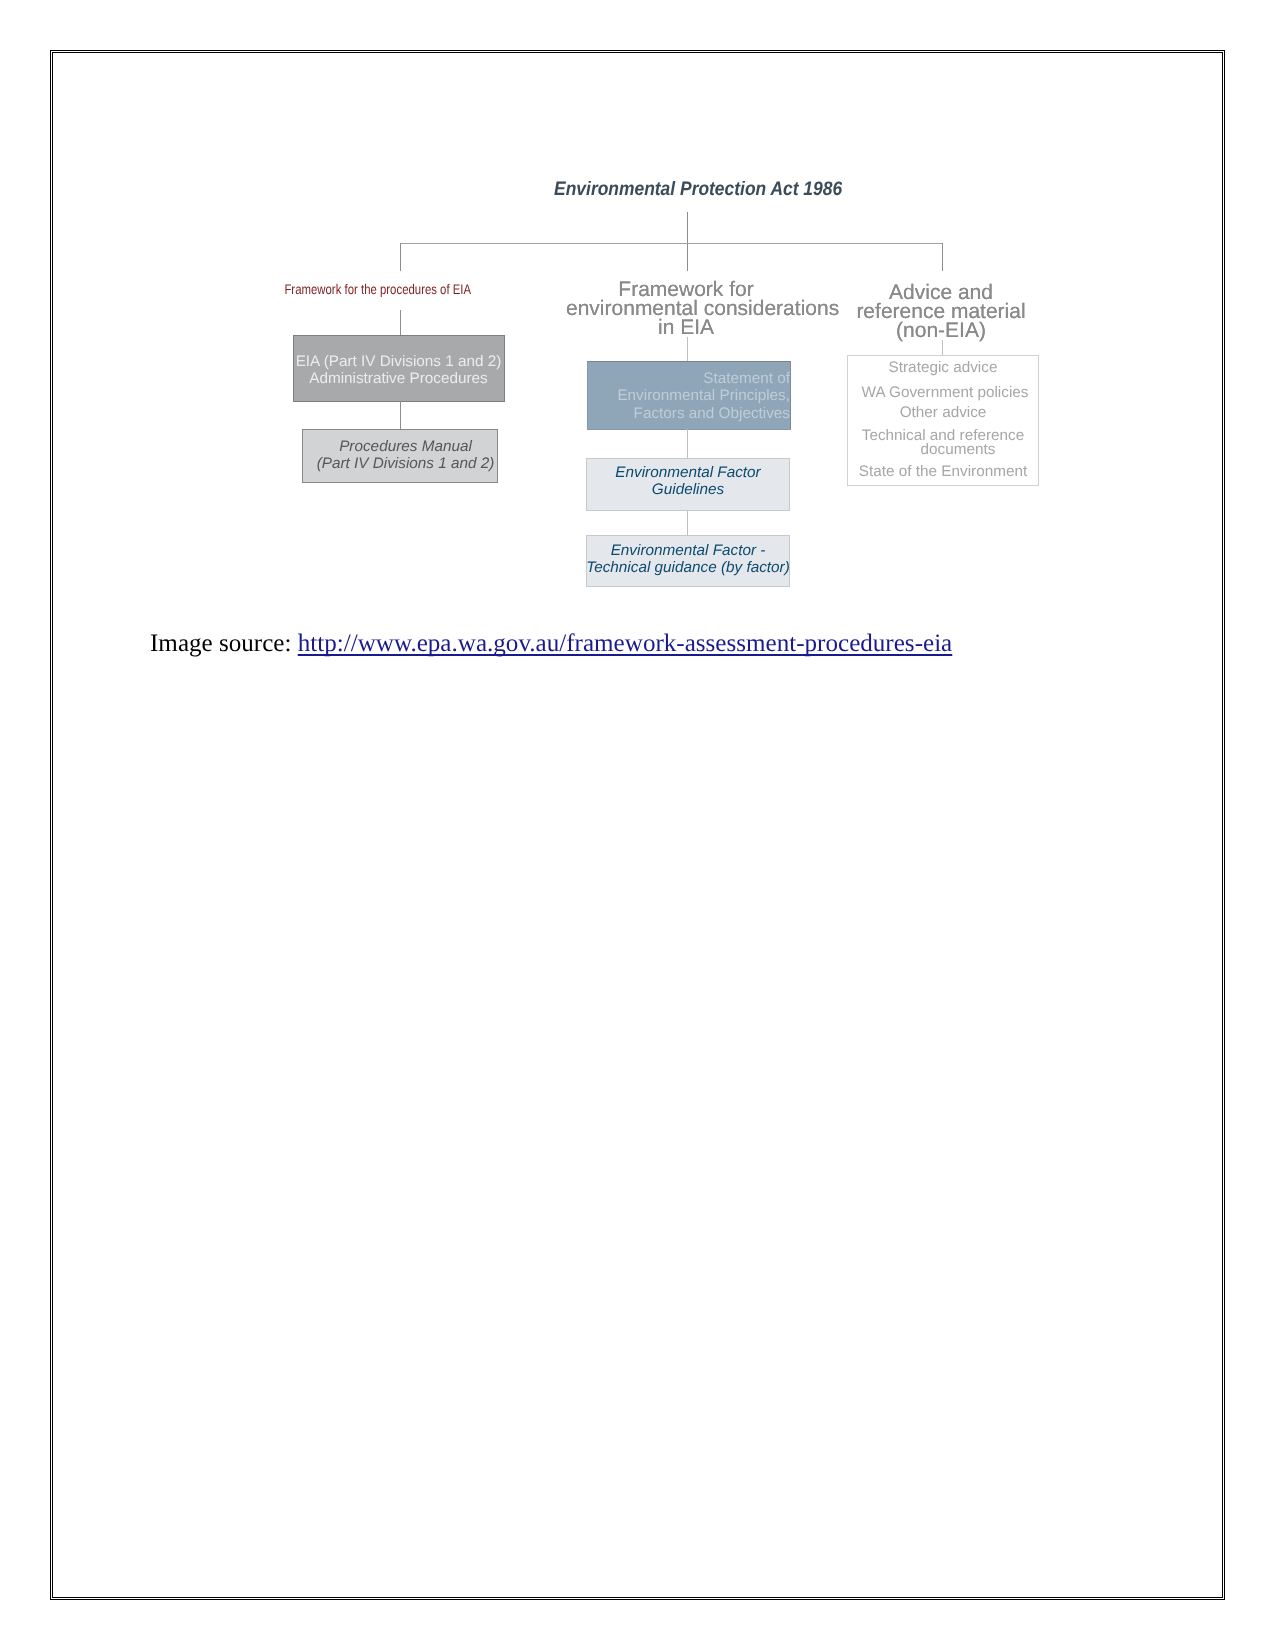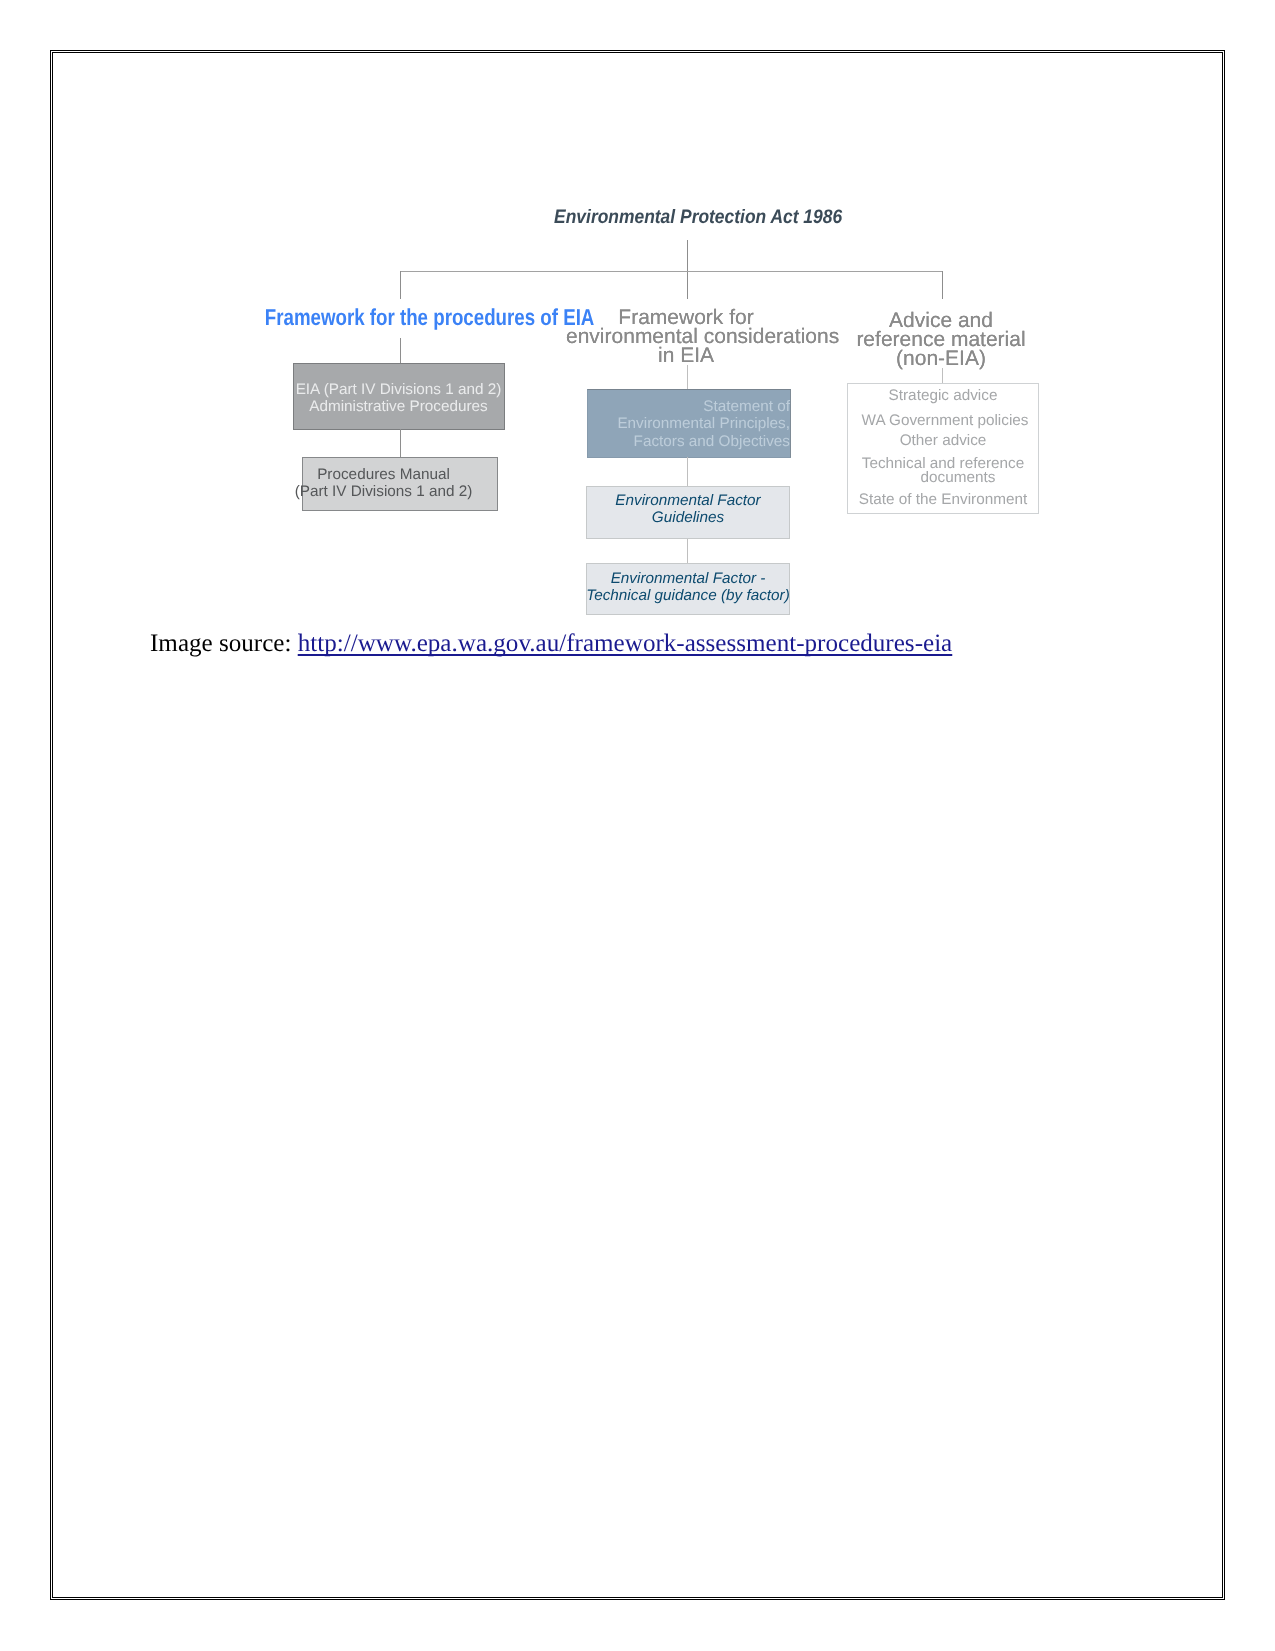--- a/index.html
+++ b/index.html
@@ -5,38 +5,38 @@
 <style>
   html, body { margin:0; padding:0; background:#ffffff; }
   body { width:1275px; height:1651px; position:relative; overflow:hidden;
          font-family:"Liberation Sans", sans-serif;
          -webkit-font-smoothing:antialiased; text-rendering:geometricPrecision; }
   .page-frame { position:absolute; left:50px; top:50px; width:1175px; height:1550px;
                 border:3px double #000000; box-sizing:border-box; }
 
   
   #diagram { position:absolute; left:0; top:0; width:1275px; height:660px;
-             -webkit-font-smoothing:antialiased; filter:blur(0.42px);margin-top:28px; }
+             -webkit-font-smoothing:antialiased; filter:blur(0.42px); }
 
   .dtitle { position:absolute; left:537px; top:179px; width:300px; text-align:center;
             font-style:italic; font-weight:bold; color:#3b4b58;
             font-size:19.5px; line-height:20px; white-space:nowrap;
             filter:blur(0.35px); }
   .dtitle span { display:inline-block; transform:scaleX(0.894); transform-origin:center; }
 
   .hline { position:absolute; background:#a2a2a2; height:1px; }
   .vline { position:absolute; background:#8d8d8d; width:1px; }
   .vline.soft { background:#bfbfbf; }
   .vline.mid  { background:#8e8e8e; }
 
   .txt  { position:absolute; white-space:nowrap; text-align:center; opacity:0.999; }
 
   .head-grey { color:#8a8a8a; font-size:21px; line-height:19px;
                text-shadow:0 0 0.35px #8a8a8a; }
-  .head-bold { color:#3b82f6; font-size:23px; line-height:20px; font-weight:bold; }
+  .head-bold { color:#7f1d1d; font-size:14px; line-height:20px; font-weight:normal; }
   .head-bold span { display:inline-block; transform:scaleX(0.8135); transform-origin:center; }
 
   .nbox { position:absolute; box-sizing:border-box; }
   .box-dark  { background:#a7a9ab; border:1px solid #7b7d7f; }
   .box-light { background:#d2d3d4; border:1px solid #86888a; }
   .box-blue  { background:#8fa5b8; border:1px solid #869aac;
                border-top-color:#77838e; border-right-color:#7e8b96; }
   .box-pale  { background:#e4e7eb; border:1px solid #c6c9ca; }
   .box-white { background:#ffffff; border:1px solid #cfd2d4; }
 
@@ -88,21 +88,21 @@
 
   <div class="vline mid" style="left:400px; top:310px; height:25px;"></div>
   <div class="nbox box-dark" style="left:293px; top:335px; width:212px; height:67px;"></div>
   <div class="boxtxt t-white" style="left:293px; top:353px; width:211px;">
     <div>EIA (Part IV Divisions 1 and 2)</div>
     <div>Administrative Procedures</div>
   </div>
 
   <div class="vline mid" style="left:400px; top:401px; height:28px;"></div>
   <div class="nbox box-light" style="left:302px; top:429px; width:196px; height:54px;"></div>
-  <div class="boxtxt t-dark" style="left:286px; top:438px; width:195px;">
+  <div class="boxtxt t-dark" style="left:308px; top:438px; width:195px;font-style:italic;">
     <div>Procedures Manual</div>
     <div>(Part IV Divisions 1 and 2)</div>
   </div>
 
   <div class="vline soft" style="left:687px; top:337px; height:24px;"></div>
   <div class="nbox box-blue" style="left:587px; top:361px; width:204px; height:69px;"></div>
   <div class="boxtxt t-blue" style="left:587px; top:370px; width:203px;">
     <div>Statement of</div>
     <div>Environmental Principles,</div>
     <div>Factors and Objectives</div>

